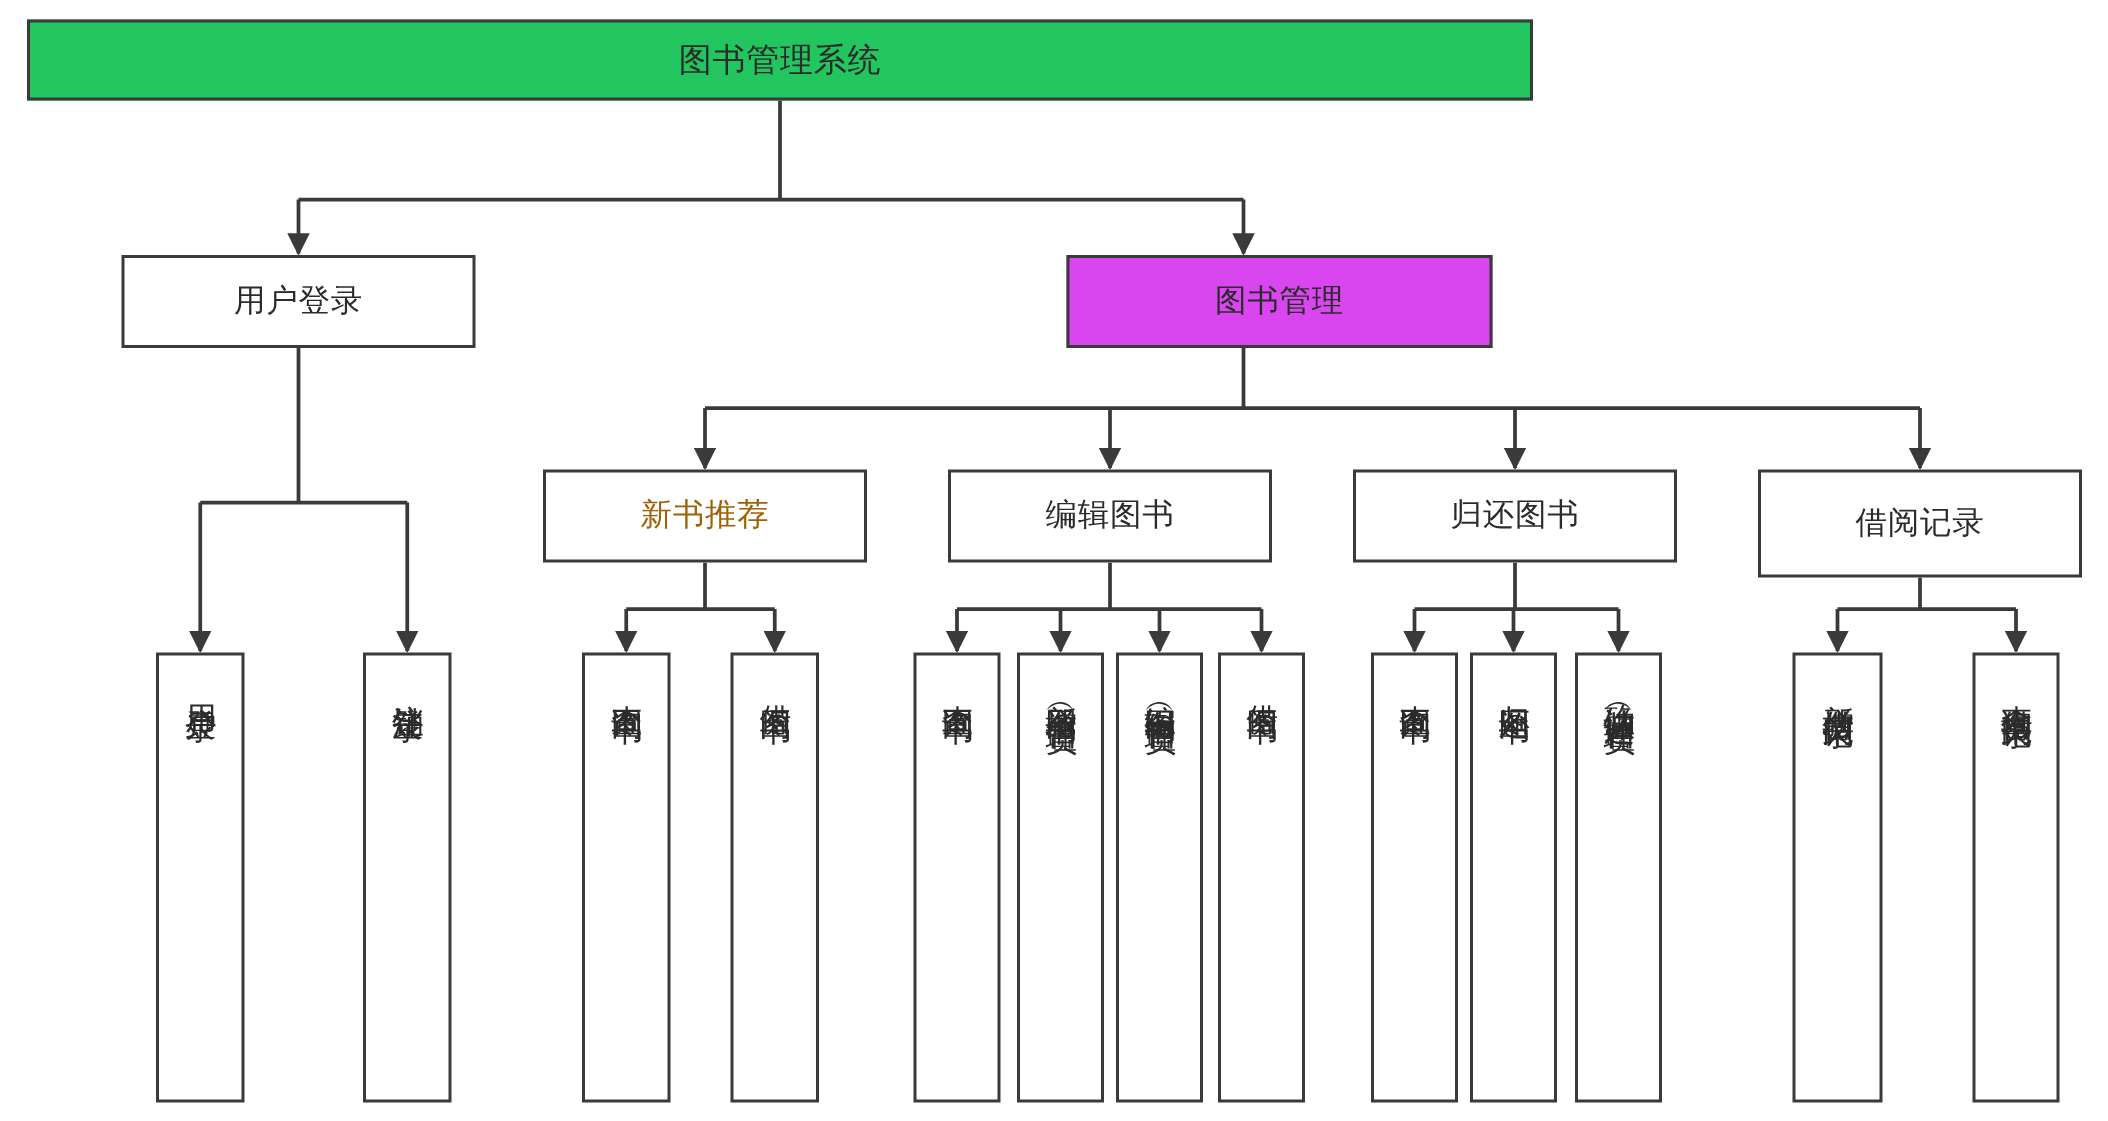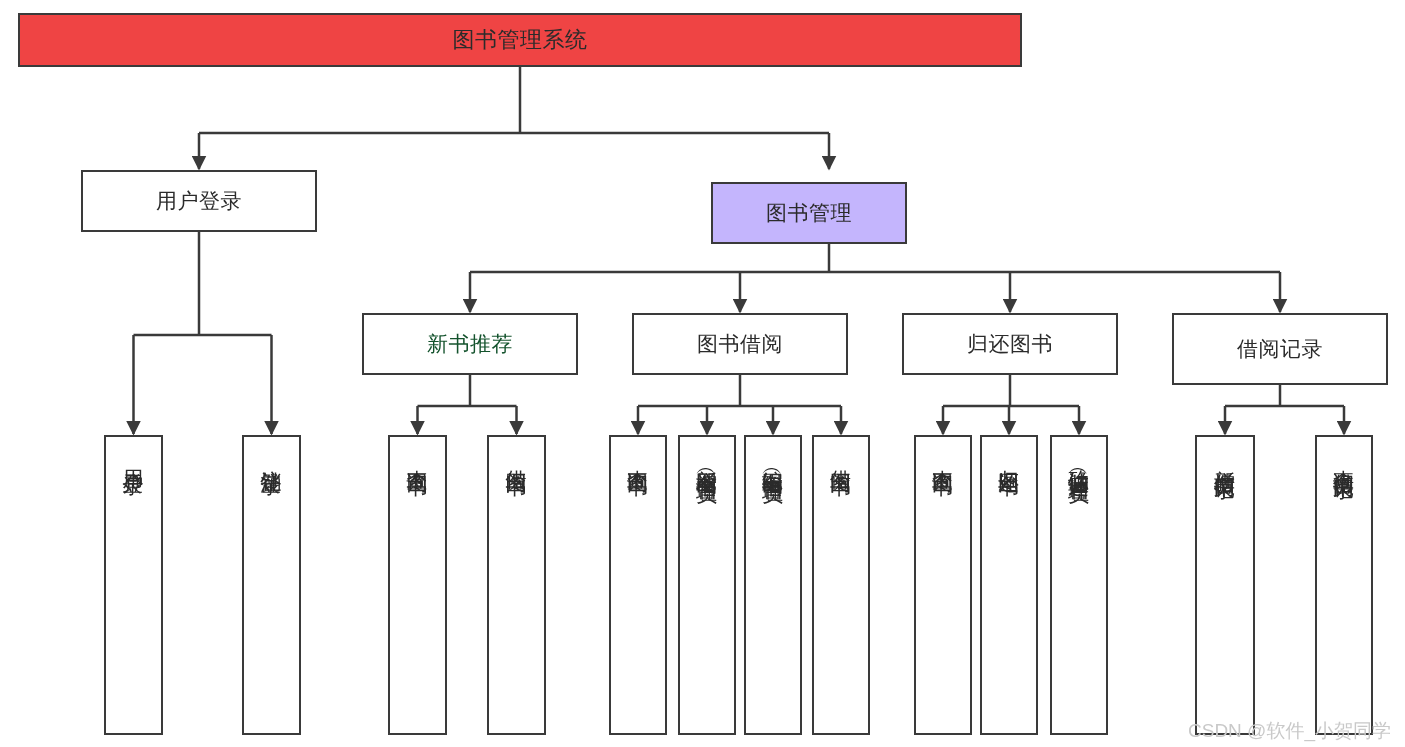--- a/index.html
+++ b/index.html
@@ -106,34 +106,34 @@
       <line x1="943" y1="406" x2="1079" y2="406" stroke="#3a3a3a" stroke-width="2.5"></line>
       <line x1="943" y1="406" x2="943" y2="434" stroke="#3a3a3a" stroke-width="2.5" marker-end="url(#arrow)"></line>
       <line x1="1009" y1="406" x2="1009" y2="434" stroke="#3a3a3a" stroke-width="2.5" marker-end="url(#arrow)"></line>
       <line x1="1079" y1="406" x2="1079" y2="434" stroke="#3a3a3a" stroke-width="2.5" marker-end="url(#arrow)"></line>
       <line x1="1280" y1="375" x2="1280" y2="406" stroke="#3a3a3a" stroke-width="2.5"></line>
       <line x1="1225" y1="406" x2="1344" y2="406" stroke="#3a3a3a" stroke-width="2.5"></line>
       <line x1="1225" y1="406" x2="1225" y2="434" stroke="#3a3a3a" stroke-width="2.5" marker-end="url(#arrow)"></line>
       <line x1="1344" y1="406" x2="1344" y2="434" stroke="#3a3a3a" stroke-width="2.5" marker-end="url(#arrow)"></line>
     </svg>
   <div id="nodes">
-      <div class="node horiz root" style="left: 18px; top: 13px; width: 1004px; height: 54px; border-color: rgb(58, 58, 58); background: #ef4444;">
+      <div class="node horiz root" style="left: 18px; top: 13px; width: 1004px; height: 54px; border-color: rgb(58, 58, 58); background: #22c55e;">
         <span class="node-label" style="color: rgb(43, 43, 43);">图书管理系统</span>
       </div>
       <div class="node horiz" style="left: 81px; top: 170px; width: 236px; height: 62px; border-color: rgb(58, 58, 58); background: rgb(255, 255, 255);">
         <span class="node-label" style="color: rgb(43, 43, 43);">用户登录</span>
       </div>
-      <div class="node horiz" style="left: 711px; top: 170px; width: 196px; height: 62px; border-color: rgb(58, 58, 58); background: #c4b5fd; margin-top: 12px;">
+      <div class="node horiz" style="left: 711px; top: 170px; width: 284px; height: 62px; border-color: rgb(58, 58, 58); background: #d946ef;">
         <span class="node-label" style="color: rgb(43, 43, 43);">图书管理</span>
       </div>
       <div class="node horiz" style="left: 362px; top: 313px; width: 216px; height: 62px; border-color: rgb(58, 58, 58); background: rgb(255, 255, 255);">
-        <span class="node-label" style="color: #14532d;">新书推荐</span>
+        <span class="node-label" style="color: #a16207;">新书推荐</span>
       </div>
       <div class="node horiz" style="left: 632px; top: 313px; width: 216px; height: 62px; border-color: rgb(58, 58, 58); background: rgb(255, 255, 255);">
-        <span class="node-label" style="color: rgb(43, 43, 43);">图书借阅</span>
+        <span class="node-label" style="color: rgb(43, 43, 43);">编辑图书</span>
       </div>
       <div class="node horiz" style="left: 902px; top: 313px; width: 216px; height: 62px; border-color: rgb(58, 58, 58); background: rgb(255, 255, 255);">
         <span class="node-label" style="color: rgb(43, 43, 43);">归还图书</span>
       </div>
       <div class="node horiz" style="left: 1172px; top: 313px; width: 216px; height: 72px; border-color: rgb(58, 58, 58); background: rgb(255, 255, 255);">
         <span class="node-label" style="color: rgb(43, 43, 43);">借阅记录</span>
       </div>
       <div class="node vert" style="left: 104px; top: 435px; width: 59px; height: 300px; border-color: rgb(58, 58, 58); background: rgb(255, 255, 255);">
         <span class="node-label" style="color: rgb(43, 43, 43);">用户登录</span>
       </div>
@@ -167,14 +167,13 @@
       <div class="node vert" style="left: 1050px; top: 435px; width: 58px; height: 300px; border-color: rgb(58, 58, 58); background: rgb(255, 255, 255);">
         <span class="node-label" style="color: rgb(43, 43, 43);">确认归还（管理员）</span>
       </div>
       <div class="node vert" style="left: 1195px; top: 435px; width: 60px; height: 300px; border-color: rgb(58, 58, 58); background: rgb(255, 255, 255);">
         <span class="node-label" style="color: rgb(43, 43, 43);">新增借阅记录</span>
       </div>
       <div class="node vert" style="left: 1315px; top: 435px; width: 58px; height: 300px; border-color: rgb(58, 58, 58); background: rgb(255, 255, 255);">
         <span class="node-label" style="color: rgb(43, 43, 43);">查询借阅记录</span>
       </div>
     </div>
-  <div id="watermark" style="left: 1188px; top: 718px; color: rgb(201, 201, 201);">CSDN @软件_小贺同学</div>
 </div>
 
 </body></html>

